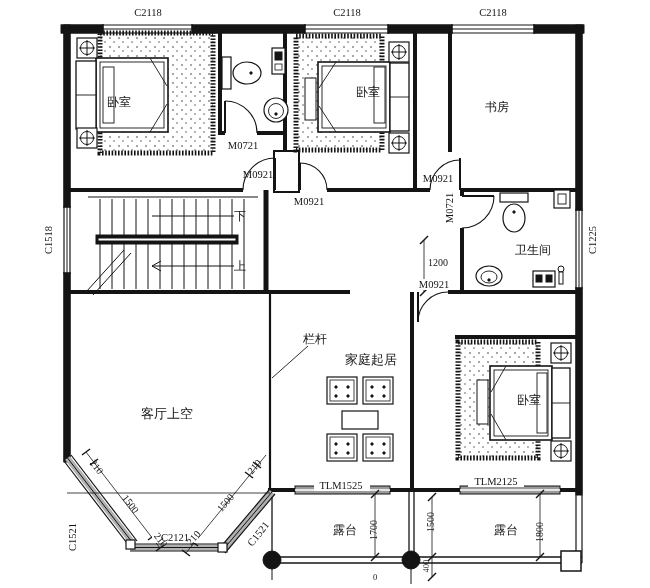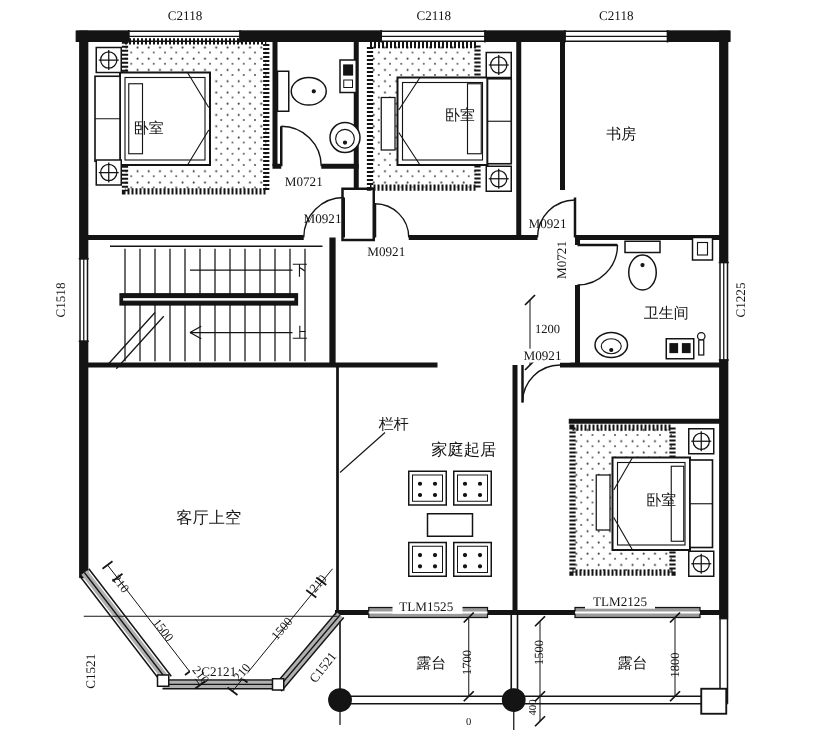--- a/index.html
+++ b/index.html
@@ -1,17 +1,17 @@
 <!DOCTYPE html>
 <html><head>
 <meta charset="utf-8">
 <style>
   html,body{margin:0;padding:0;background:#ffffff;}
   #plan-wrap{position:relative;width:650px;height:588px;background:#fff;overflow:hidden;
-             font-family:"Liberation Serif", serif;border-radius:25px;}
+             font-family:"Liberation Serif", serif;}
   svg{display:block;}
   text{fill:#141414;}
   .dim{font-size:10px;}
   .dim-sm{font-size:8.5px;}
   .wlabel{font-size:10.5px;}
   .room{font-size:13px;font-family:"DejaVu Sans", sans-serif;}
   .room-sm{font-size:12px;font-family:"DejaVu Sans", sans-serif;}
 </style>
 </head>
 <body>

